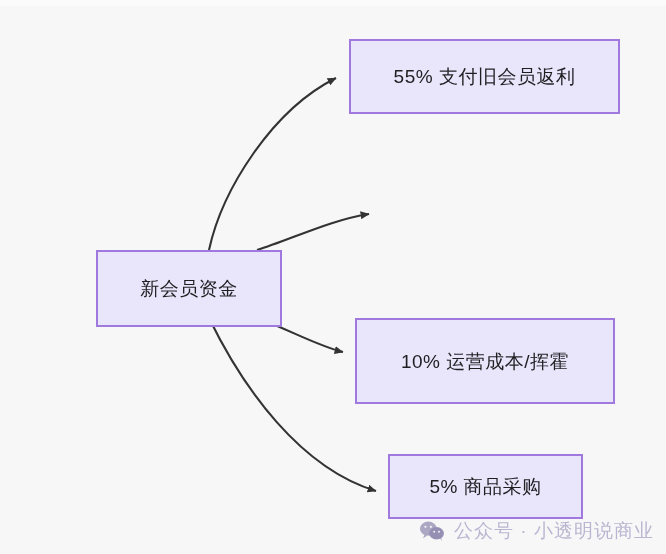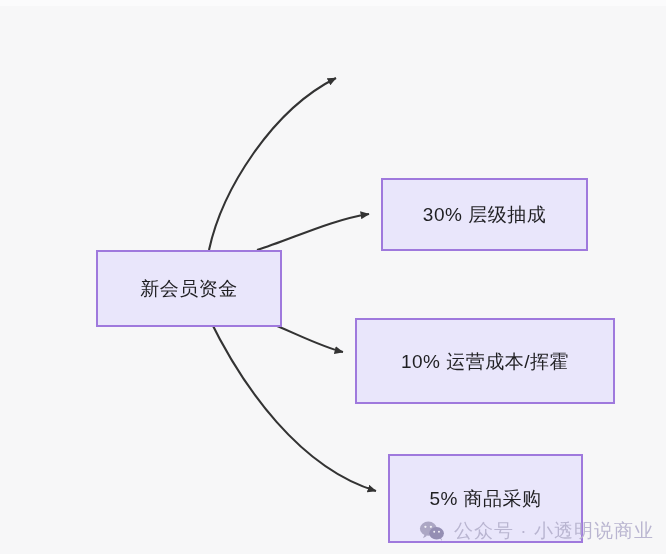--- a/index.html
+++ b/index.html
@@ -82,30 +82,30 @@
 
     <path d="M257,318 C290,330 318,346 343,352" fill="none" stroke="#333333" stroke-width="2.1" marker-end="url(#arrowhead)"></path>
 
     <path d="M209,318 C243,388 300,468 376,491" fill="none" stroke="#333333" stroke-width="2.1" marker-end="url(#arrowhead)"></path>
   </svg>
 
   <div class="node" style="left:96px; top:250px; width:186px; height:77px;">
     <span class="node-label">新会员资金</span>
   </div>
 
+  <div class="node" style="left:349px; top:39px; width:271px; height:75px;">
+    <span class="node-label">55% 支付旧会员返利</span>
+  </div>
 
-  <div class="node" style="left:381px; top:178px; width:207px; height:73px;">
-    <span class="node-label">30% 层级抽成</span>
-  </div>
 
   <div class="node" style="left:355px; top:318px; width:260px; height:86px;">
     <span class="node-label">10% 运营成本/挥霍</span>
   </div>
 
-  <div class="node" style="left:388px; top:454px; width:195px; height:89px;">
+  <div class="node" style="left:388px; top:454px; width:195px; height:65px;">
     <span class="node-label">5% 商品采购</span>
   </div>
 
   <div class="watermark" style="left:419px; top:518px;">
     <svg class="wm-icon" viewBox="0 0 28 24">
       <ellipse cx="10" cy="9.5" rx="9.2" ry="7.8" fill="#a9a4c2"></ellipse>
       <path d="M6,15.5 L4.2,20 L8.6,17.2 Z" fill="#a9a4c2"></path>
       <circle cx="6.8" cy="7.4" r="1.25" fill="#f3f2f7"></circle>
       <circle cx="12.8" cy="7.4" r="1.25" fill="#f3f2f7"></circle>
       <ellipse cx="19" cy="14.5" rx="8" ry="6.8" fill="#908ab0"></ellipse>

